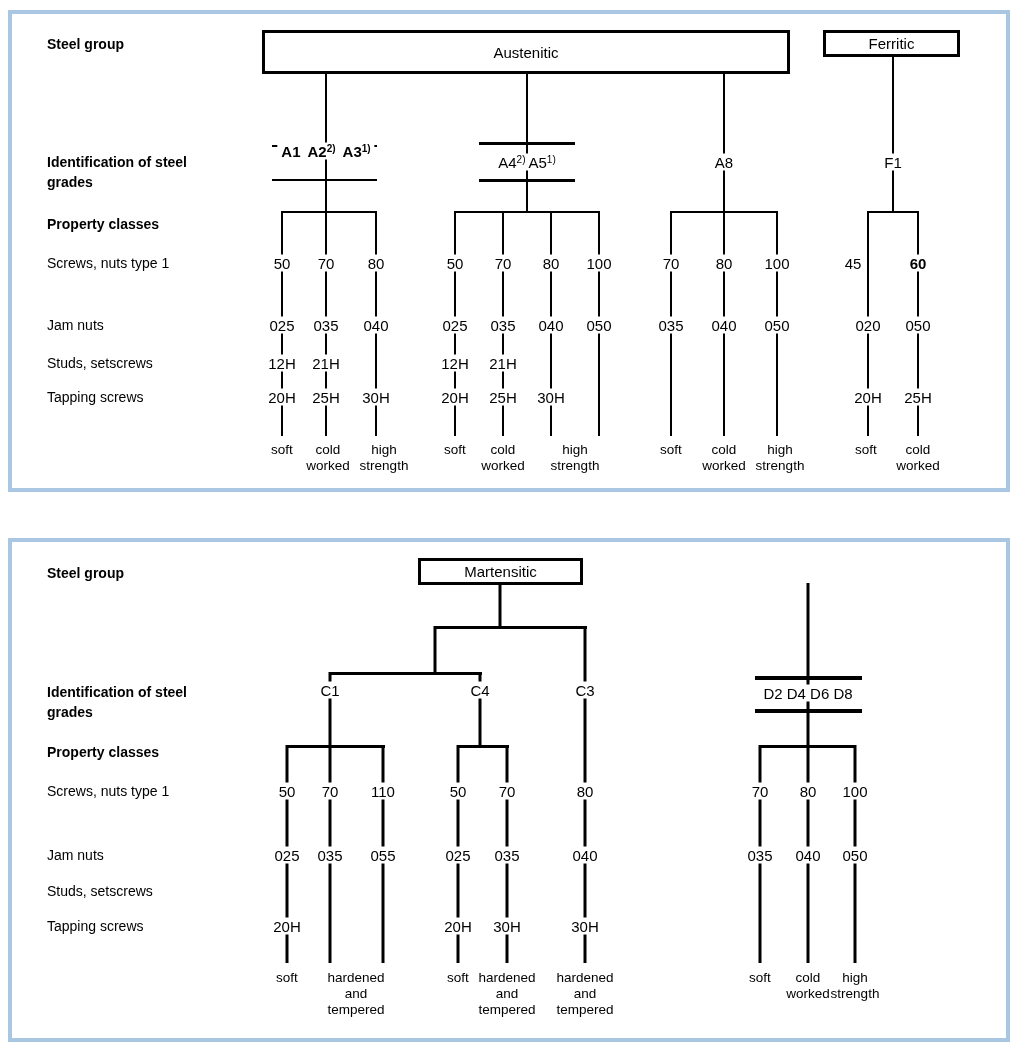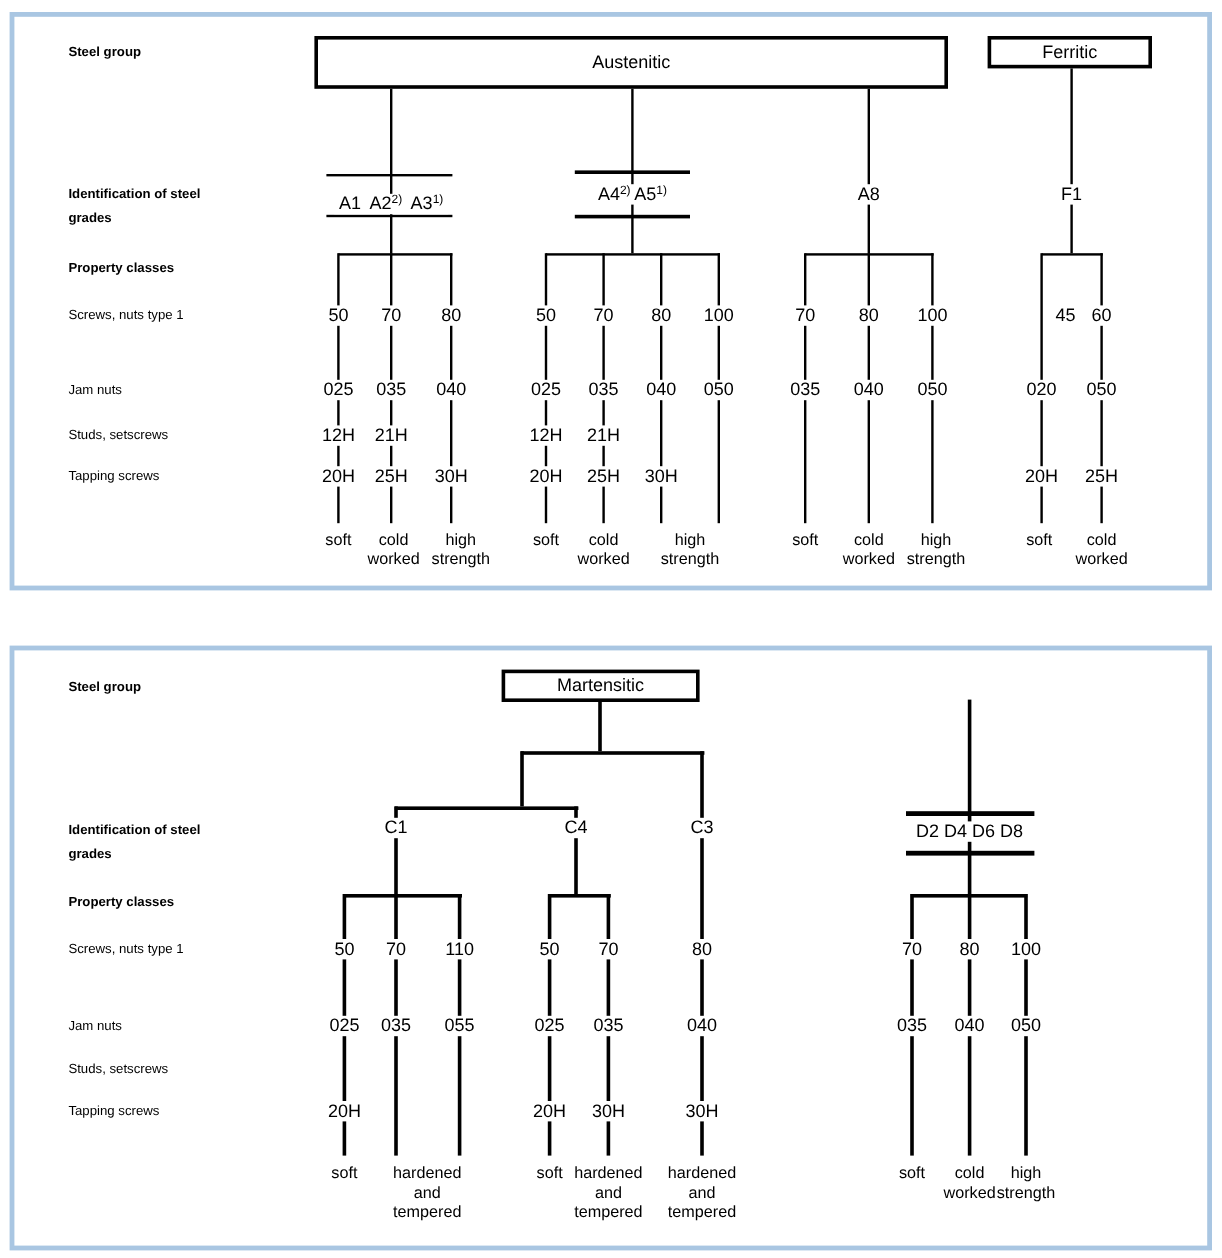--- a/index.html
+++ b/index.html
@@ -6,21 +6,21 @@
   #page{position:relative;width:1018px;height:1048px;background:#fff;
         font-family:"Liberation Sans","DejaVu Sans",sans-serif;color:#000;}
   .panel{position:absolute;background:#fff;border:4px solid #a9c6e2;box-sizing:border-box;}
   .vl{position:absolute;width:2px;background:#000;transform:translateX(-50%);}
   .hl{position:absolute;height:2px;background:#000;}
   .vl3{position:absolute;width:3px;background:#000;transform:translateX(-50%);}
   .hl3{position:absolute;height:3px;background:#000;}
   .hl4{position:absolute;height:4px;background:#000;}
   .gbox{position:absolute;border:3px solid #000;background:#fff;box-sizing:border-box;
         display:flex;align-items:center;justify-content:center;font-size:15px;white-space:nowrap;}
-  .rl{position:absolute;left:45px;font-size:11px;white-space:nowrap;transform:translateY(-50%);}
+  .rl{position:absolute;left:35px;font-size:14px;white-space:nowrap;transform:translateY(-50%);}
   .b{font-weight:bold;}
   .tv{position:absolute;transform:translate(-50%,-50%);background:#fff;padding:0 3px;
       font-size:15px;white-space:nowrap;}
   .gt{position:absolute;transform:translate(-50%,-50%);background:#fff;padding:0 4px;
       font-size:15px;white-space:nowrap;display:flex;}
   .gt .gs{margin-right:7px;} .gt .gs:last-child{margin-right:0;}
   .gt.tight .gs{margin-right:3px;} .gt.tight .gs:last-child{margin-right:0;}
   sup{font-size:10px;line-height:0;vertical-align:5px;}
   .cond{position:absolute;transform:translateX(-50%);width:58px;text-align:center;
         font-size:13.5px;line-height:16px;}
@@ -71,21 +71,21 @@
 
     <div class="rl b" style="top:30px;">Steel group</div>
     <div class="rl b" style="top:148px;">Identification of steel</div>
     <div class="rl b" style="top:168px;">grades</div>
     <div class="rl b" style="top:210px;">Property classes</div>
     <div class="rl" style="top:249px;">Screws, nuts type 1</div>
     <div class="rl" style="top:311px;">Jam nuts</div>
     <div class="rl" style="top:349px;">Studs, setscrews</div>
     <div class="rl" style="top:383px;">Tapping screws</div>
 
-    <div class="gt" style="left:314px;top:156px;">
+    <div class="gt" style="left:314px;top:137px;font-weight:bold;">
       <span class="gs">A1</span>
       <span class="gs"><span>A2</span><sup>2)</sup></span>
       <span class="gs"><span>A3</span><sup>1)</sup></span>
     </div>
     <div class="gt tight" style="left:515px;top:148px;">
       <span class="gs"><span>A4</span><sup>2)</sup></span>
       <span class="gs"><span>A5</span><sup>1)</sup></span>
     </div>
     <div class="gt" style="left:712px;top:148px;">
       <span class="gs">A8</span>
@@ -129,22 +129,22 @@
     <div class="tv" style="left:659px;top:249px;">70</div>
     <div class="tv" style="left:712px;top:249px;">80</div>
     <div class="tv" style="left:765px;top:249px;">100</div>
     <div class="tv" style="left:659px;top:311px;">035</div>
     <div class="tv" style="left:712px;top:311px;">040</div>
     <div class="tv" style="left:765px;top:311px;">050</div>
     <div class="cond" style="left:659px;top:428px;">soft</div>
     <div class="cond" style="left:712px;top:428px;">cold worked</div>
     <div class="cond" style="left:768px;top:428px;">high strength</div>
 
-    <div class="tv" style="left:876px;top:249px;">45</div>
-    <div class="tv" style="left:906px;top:249px;">60</div>
+    <div class="tv" style="left:841px;top:249px;">45</div>
+    <div class="tv" style="left:906px;top:249px;font-weight:bold;">60</div>
     <div class="tv" style="left:856px;top:311px;">020</div>
     <div class="tv" style="left:906px;top:311px;">050</div>
     <div class="tv" style="left:856px;top:383px;">20H</div>
     <div class="tv" style="left:906px;top:383px;">25H</div>
     <div class="cond" style="left:854px;top:428px;">soft</div>
     <div class="cond" style="left:906px;top:428px;">cold worked</div>
   </div>
 
   <div class="panel" style="left:8px;top:538px;width:1002px;height:504px;">
 

